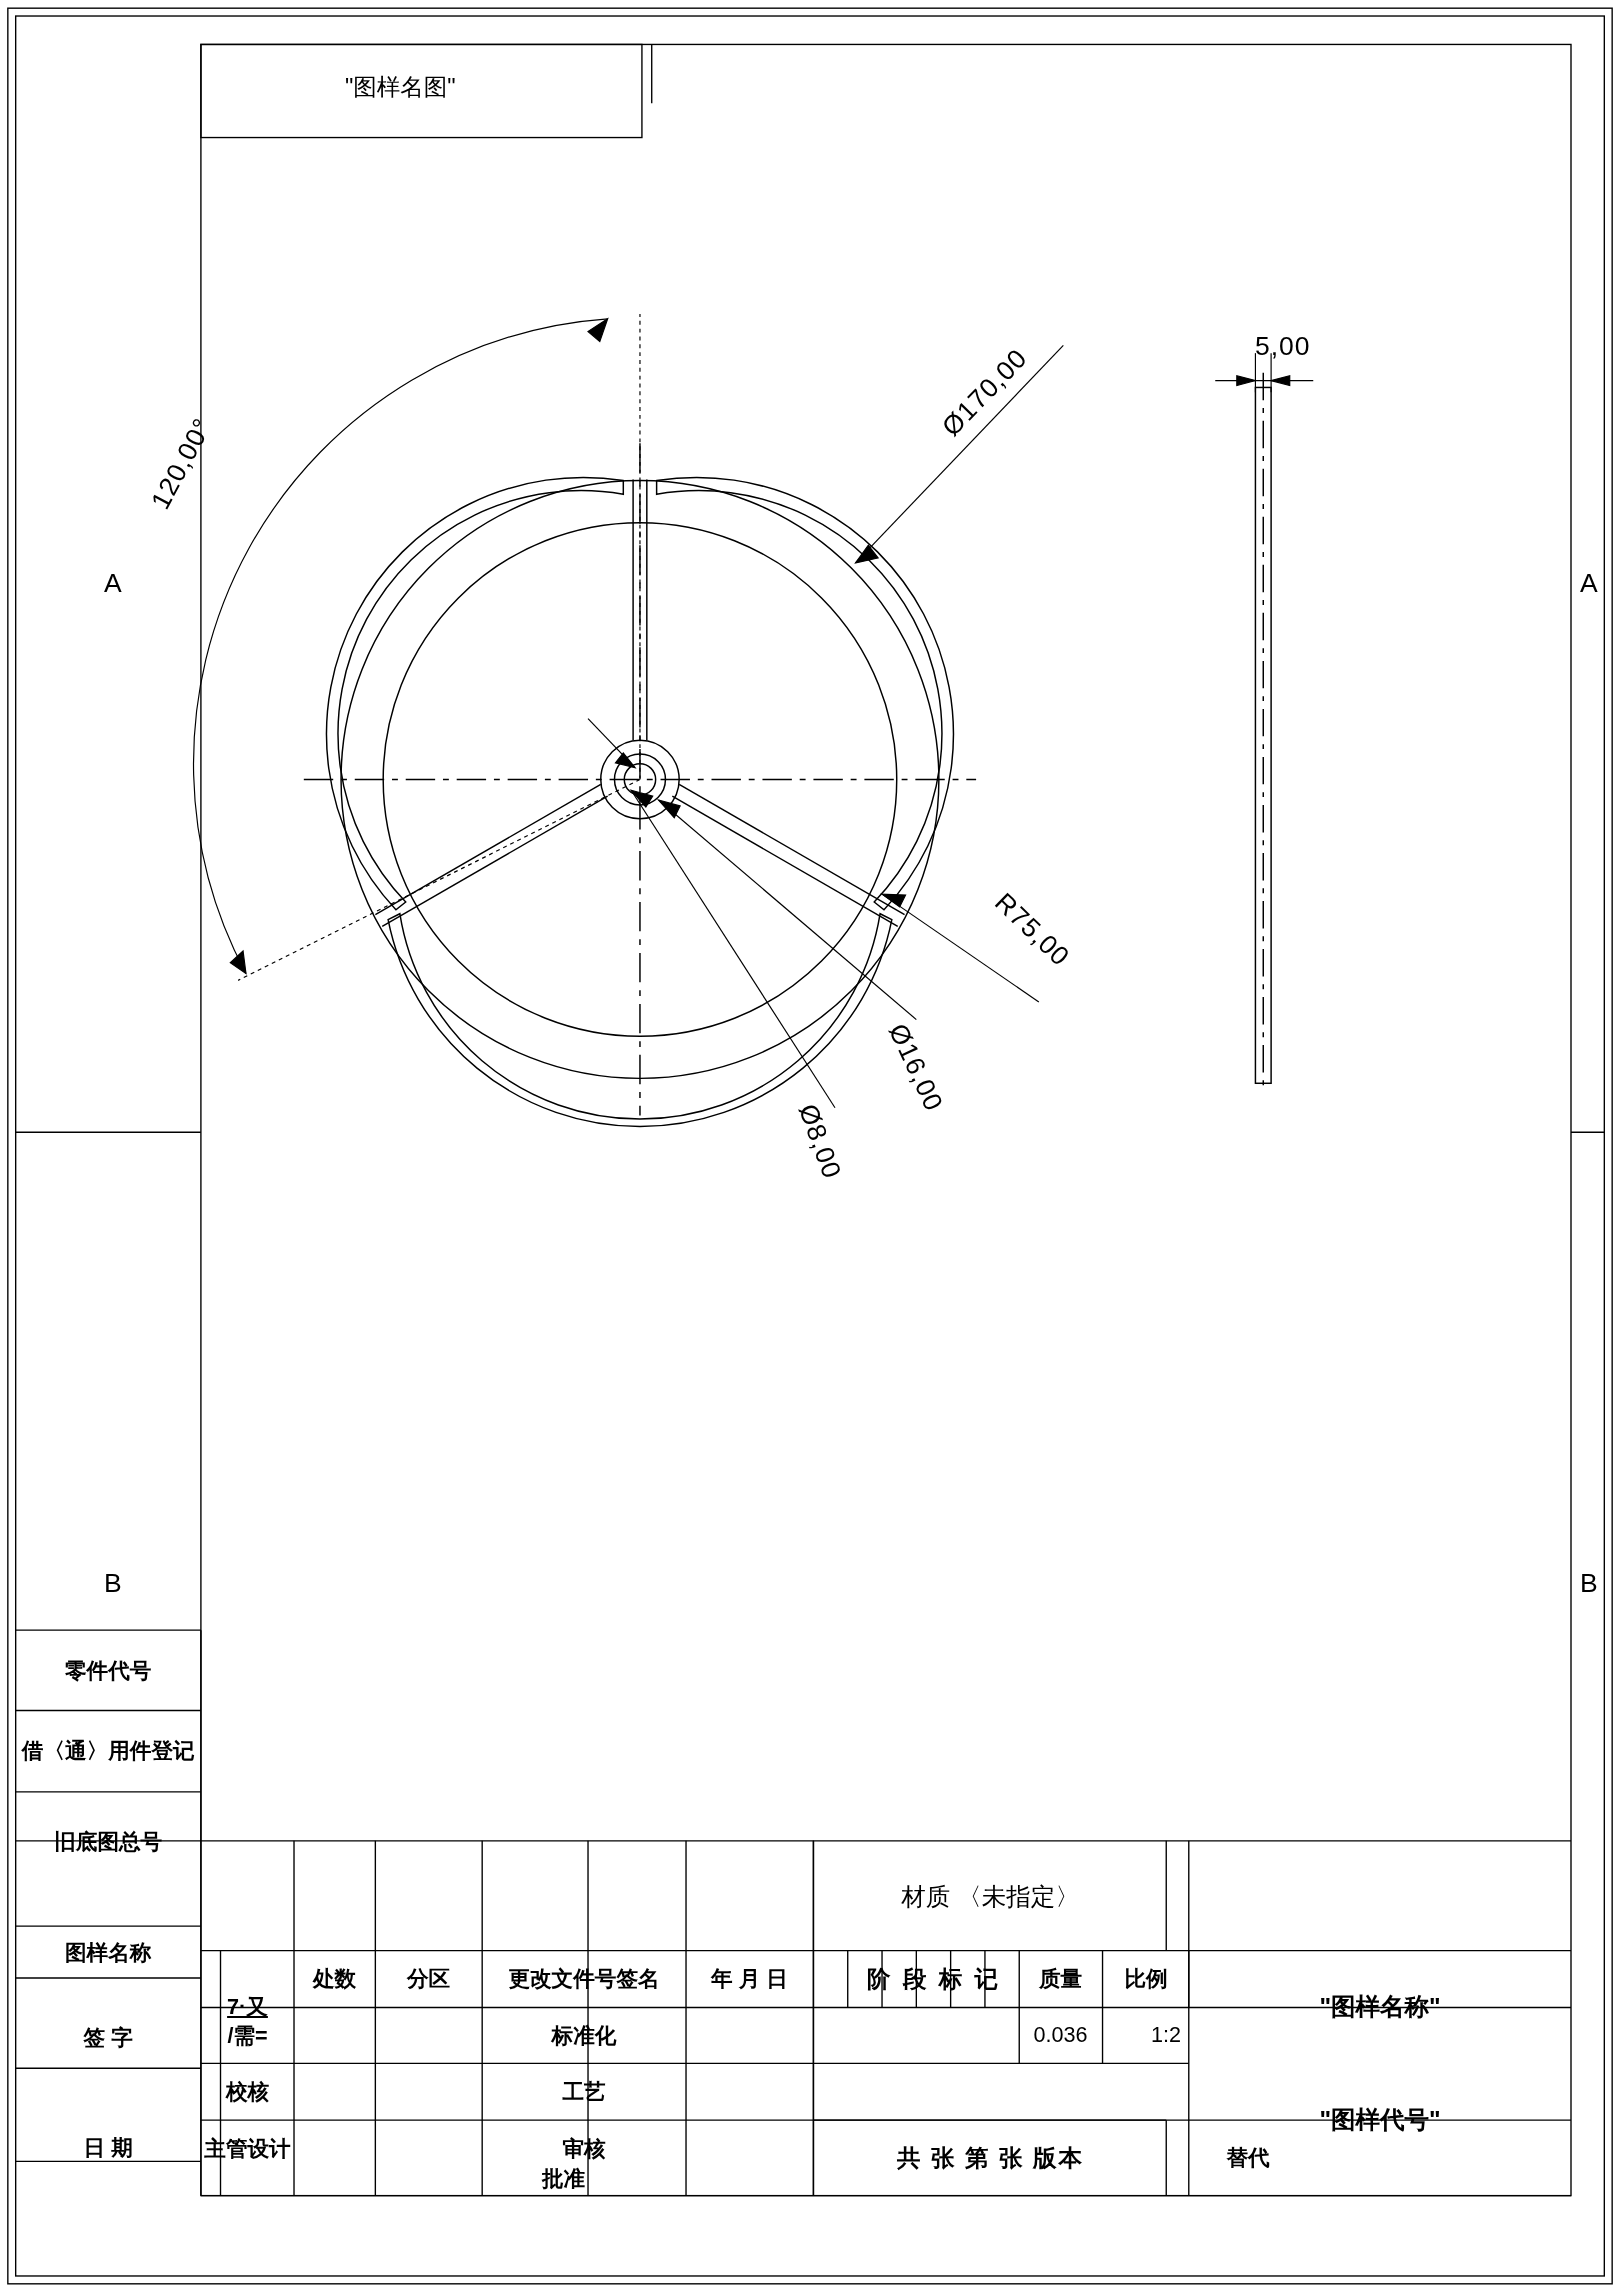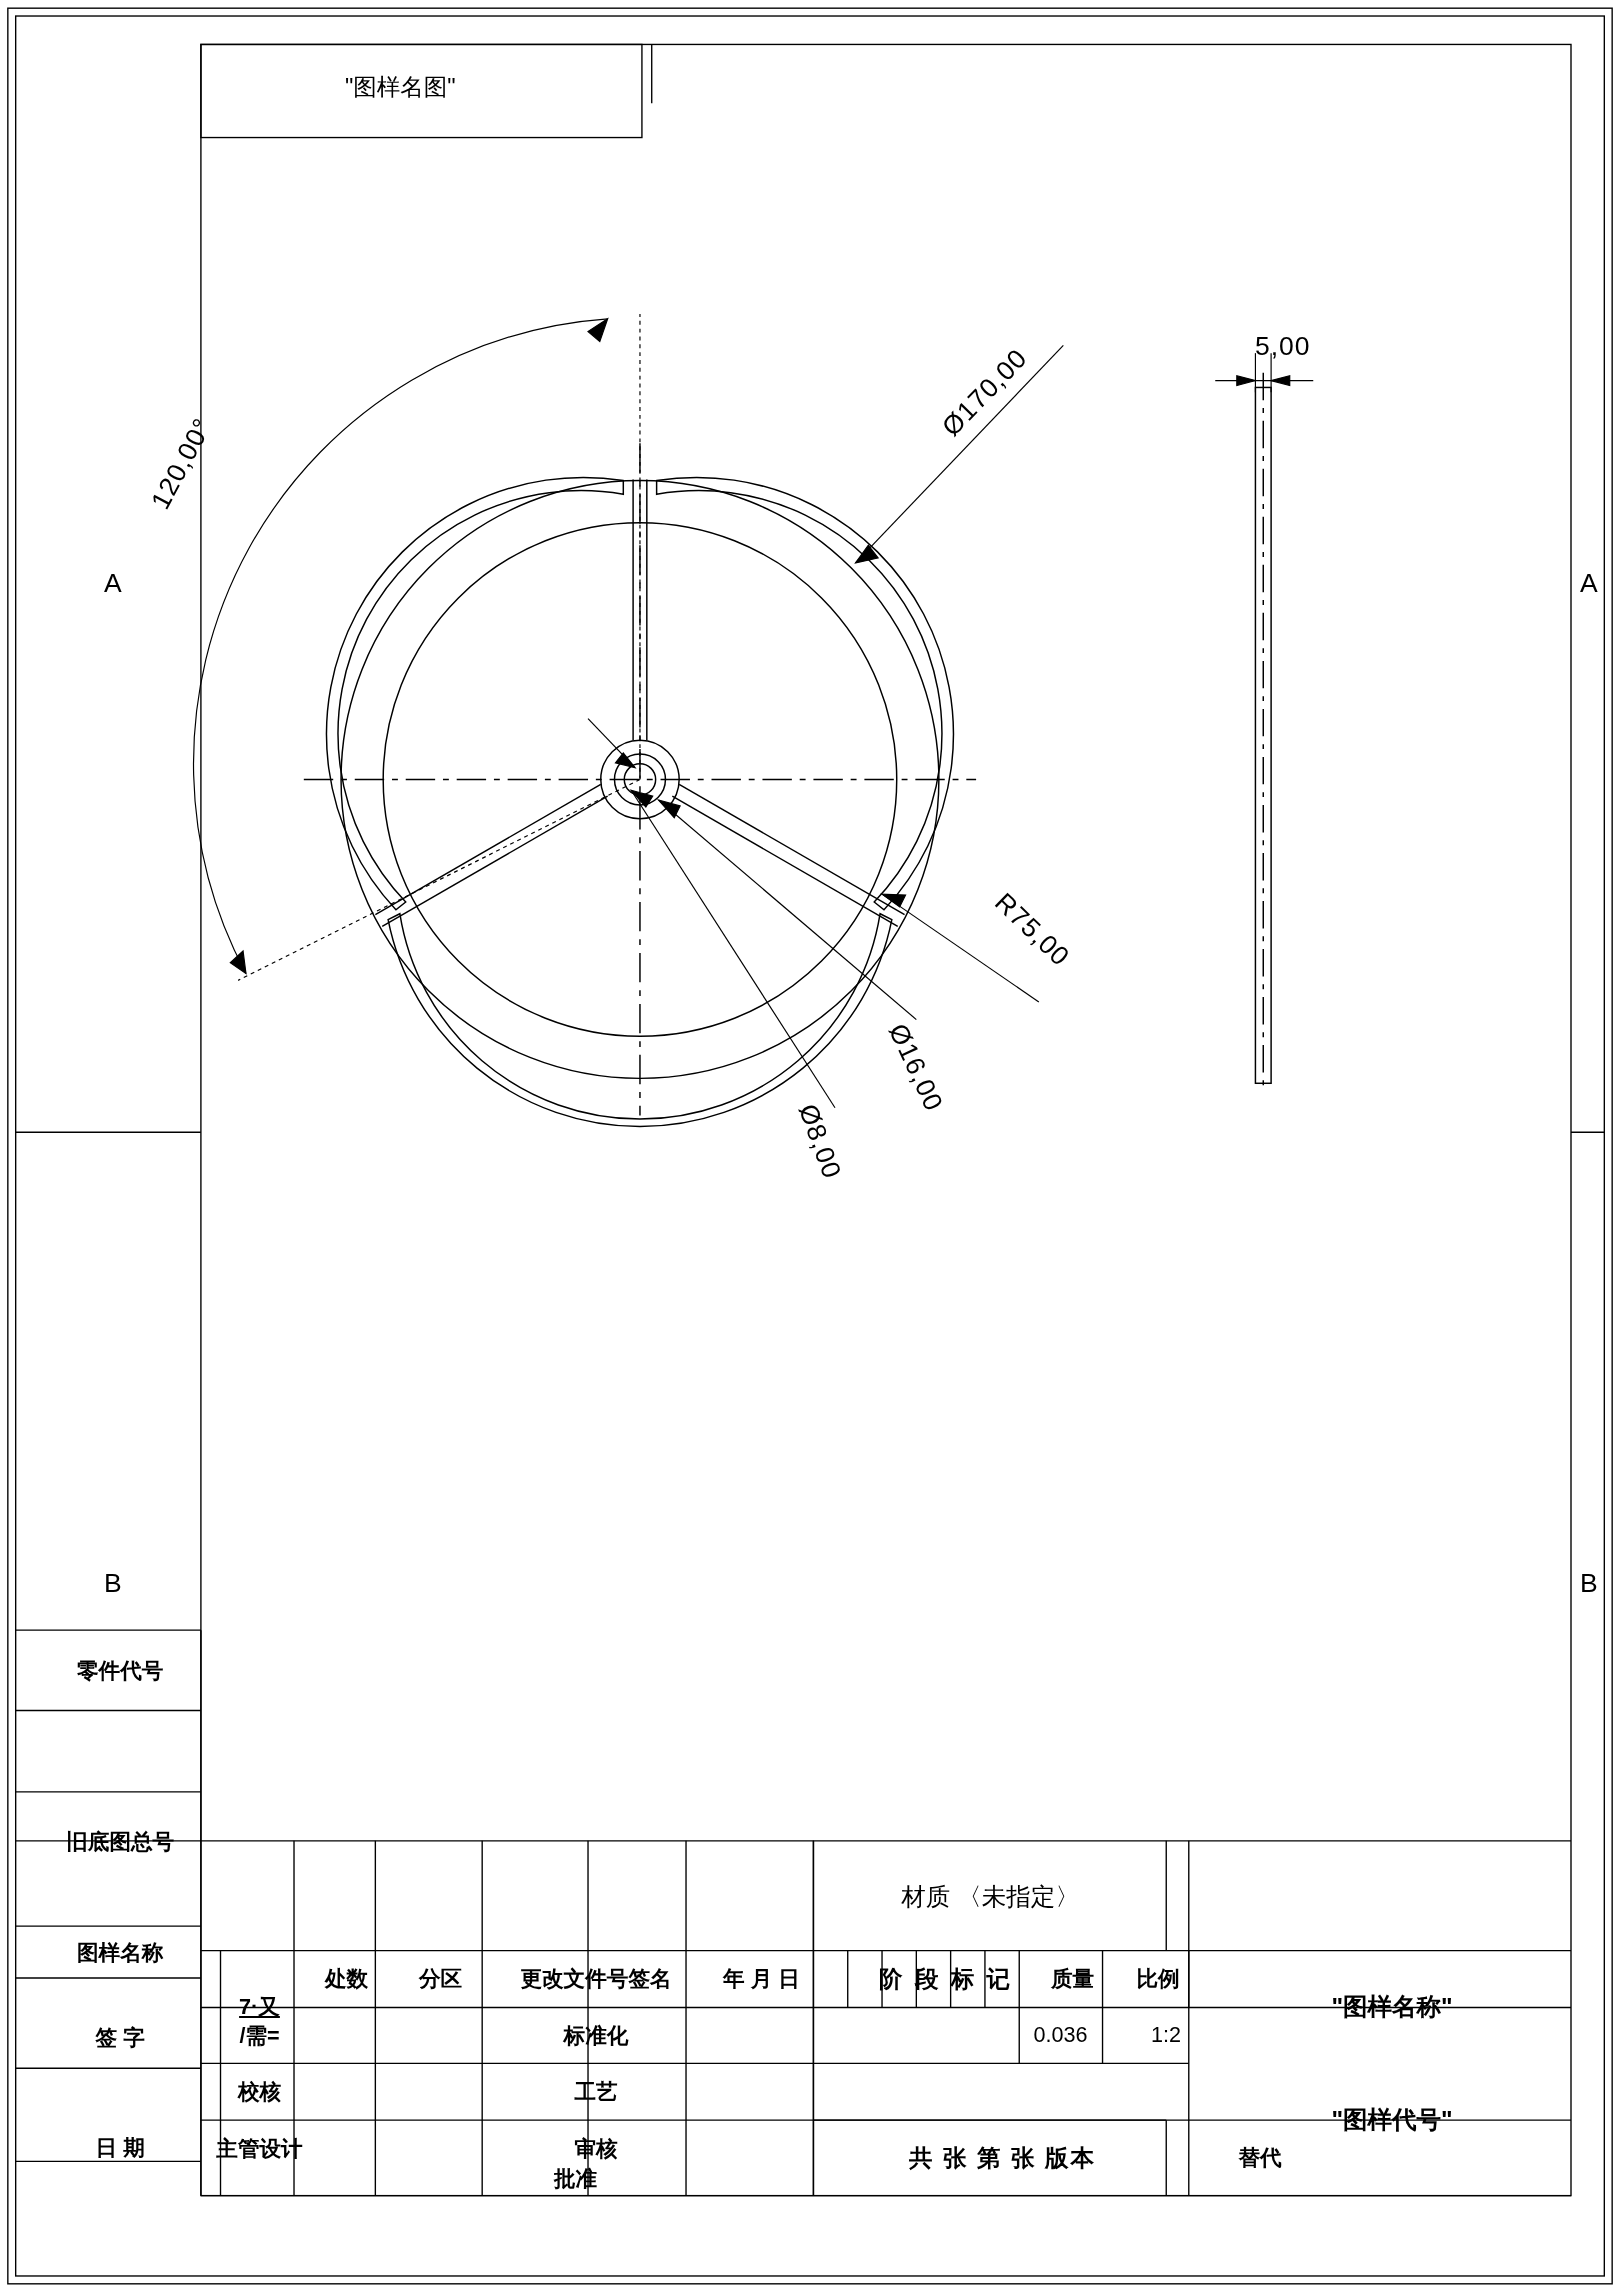--- a/index.html
+++ b/index.html
@@ -3,21 +3,21 @@
 <meta charset="utf-8">
 <style>
   html,body{margin:0;padding:0;background:#ffffff;}
   body{width:1620px;height:2292px;position:relative;font-family:"Liberation Sans",sans-serif;color:#000;}
   #sheet{position:absolute;left:0;top:0;width:1620px;height:2292px;}
   svg{position:absolute;left:0;top:0;}
   .txt{position:absolute;white-space:nowrap;font-family:"Liberation Sans",sans-serif;color:#000;}
   .dim{font-size:26.5px;letter-spacing:1px;}
   .zone{font-size:26.5px;}
   .cell{position:absolute;display:flex;align-items:center;justify-content:center;font-size:21.6px;white-space:nowrap;}
-  .cellb{font-weight:bold;margin-left:12px;}
+  .cellb{font-weight:bold;}
   .title-note{position:absolute;font-size:23.5px;}
 </style>
 </head>
 <body>
 
 <div id="sheet">
 
 <svg width="1620" height="2292" viewBox="0 0 1653 2338">
   <g stroke="#000" fill="none" stroke-width="1.4">
 
@@ -161,20 +161,21 @@
 <div class="txt dim" style="left:1010px;top:887px;transform:rotate(44deg);transform-origin:left top;">R75,00</div>
 <div class="txt dim" style="left:910px;top:1019px;transform:rotate(65deg);transform-origin:left top;">Ø16,00</div>
 <div class="txt dim" style="left:821px;top:1100px;transform:rotate(70deg);transform-origin:left top;">Ø8,00</div>
 
 <div class="txt zone" style="left:104px;top:568px;">A</div>
 <div class="txt zone" style="left:1580px;top:568px;">A</div>
 <div class="txt zone" style="left:104px;top:1568px;">B</div>
 <div class="txt zone" style="left:1580px;top:1568px;">B</div>
 
 <div class="cell cellb" style="left:15.7px;top:1630px;width:185px;height:80px;">零件代号</div>
+<div class="cell cellb" style="left:15.7px;top:1710px;width:185px;height:81px;">借〈通〉用件登记</div>
 <div class="cell cellb" style="left:15.7px;top:1792px;width:185px;height:98px;text-align:center;">旧底图总号</div>
 <div class="cell cellb" style="left:15.7px;top:1926px;width:185px;height:52px;">图样名称</div>
 <div class="cell cellb" style="left:15.7px;top:2007px;width:185px;height:61px;">签 字</div>
 <div class="cell cellb" style="left:15.7px;top:2120px;width:185px;height:54px;">日 期</div>
 
 <div class="cell cellb" style="left:201px;top:1978px;width:93px;height:57px;text-decoration:underline;">7·又</div>
 <div class="cell cellb" style="left:294px;top:1950px;width:81px;height:57px;">处数</div>
 <div class="cell cellb" style="left:375px;top:1950px;width:107px;height:57px;">分区</div>
 <div class="cell cellb" style="left:482px;top:1950px;width:204px;height:57px;">更改文件号签名</div>
 <div class="cell cellb" style="left:686px;top:1950px;width:127px;height:57px;">年 月 日</div>

